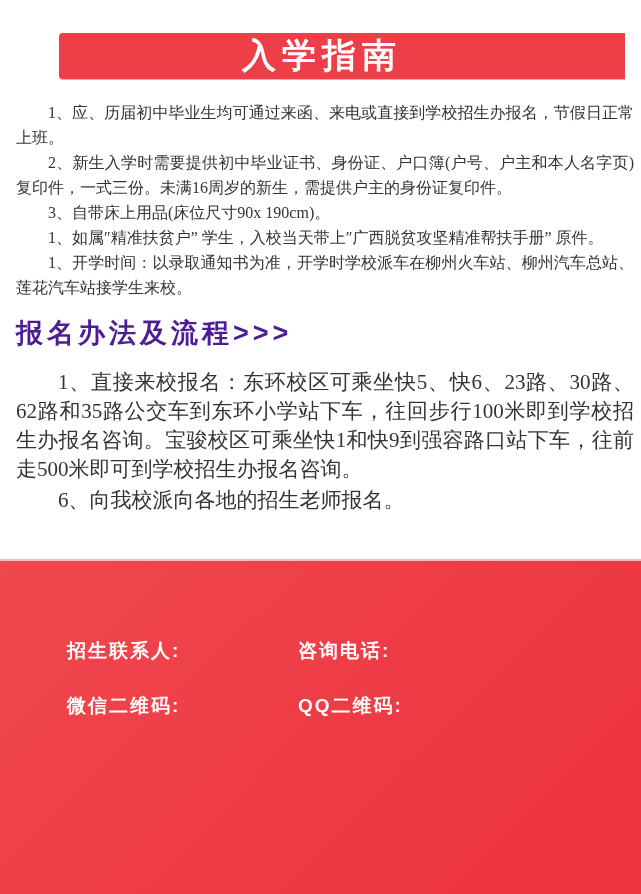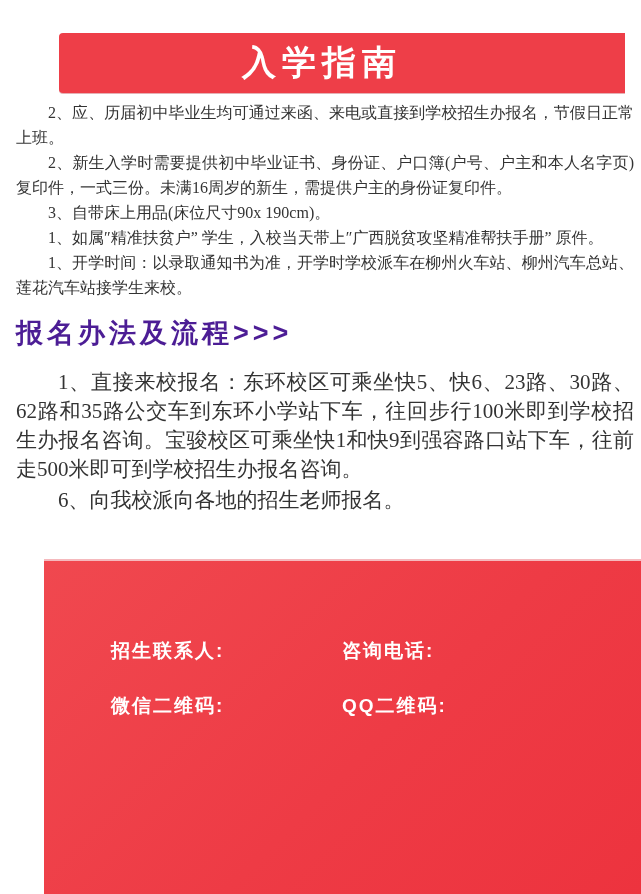--- a/index.html
+++ b/index.html
@@ -11,21 +11,21 @@
     overflow: hidden;
     font-family: "Liberation Serif", "DejaVu Serif", serif;
   }
 
   
   .banner {
     position: absolute;
     top: 33px;
     left: 59px;
     right: 16px;
-    height: 60px;
+    height: 46px;
     background: #ee3e48;
     border-radius: 4px 0 0 4px;
     box-shadow: 0 1px 0 rgba(180,30,40,.35);
     display: flex;
     align-items: center;
     justify-content: center;
   }
   .banner-title {
     font-family: "Liberation Sans", "DejaVu Sans", sans-serif;
     font-weight: bold;
@@ -69,21 +69,20 @@
   
   .footer {
     position: absolute;
     left: 0;
     right: 0;
     top: 559px;
     bottom: 0;
     background: linear-gradient(135deg, #f0484f 0%, #ee3b45 55%, #ed333e 100%);
     border-top: 2px solid #f5b9bd;
     box-sizing: border-box;
-    margin-left: 44px;
   }
   .footer-grid {
     position: absolute;
     left: 67px;
     top: 77px;
     display: grid;
     grid-template-columns: 231px auto;
     grid-row-gap: 29px;
   }
   .footer-label {
@@ -97,21 +96,21 @@
 </style>
 </head>
 <body>
 
 <div class="banner">
   <div class="banner-title">入学指南</div>
 </div>
 
 <div class="content">
   <div class="block-1">
-    <p>2、应、历届初中毕业生均可通过来函、来电或直接到学校招生办报名，节假日正常上班。</p>
+    <p>1、应、历届初中毕业生均可通过来函、来电或直接到学校招生办报名，节假日正常上班。</p>
     <p>2、新生入学时需要提供初中毕业证书、身份证、户口簿(户号、户主和本人名字页)复印件，一式三份。未满16周岁的新生，需提供户主的身份证复印件。</p>
     <p>3、自带床上用品(床位尺寸90x 190cm)。</p>
     <p>1、如属″精准扶贫户” 学生，入校当天带上″广西脱贫攻坚精准帮扶手册” 原件。</p>
     <p>1、开学时间：以录取通知书为准，开学时学校派车在柳州火车站、柳州汽车总站、莲花汽车站接学生来校。</p>
   </div>
 
   <div class="section-heading">报名办法及流程&gt;&gt;&gt;</div>
 
   <div class="block-2">
     <p>1、直接来校报名：东环校区可乘坐快5、快6、23路、30路、62路和35路公交车到东环小学站下车，往回步行100米即到学校招生办报名咨询。宝骏校区可乘坐快1和快9到强容路口站下车，往前走500米即可到学校招生办报名咨询。</p>

